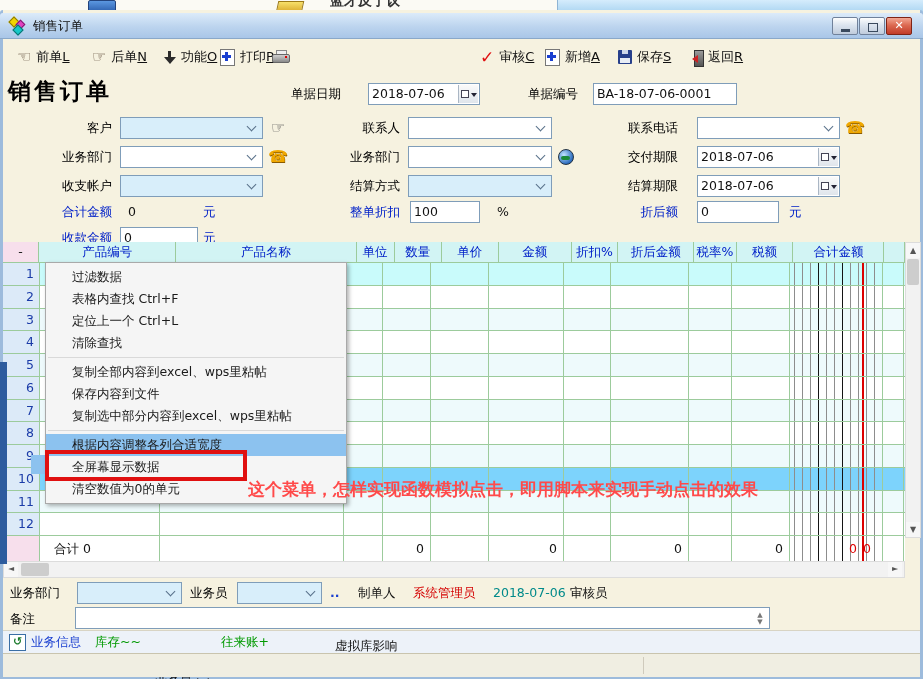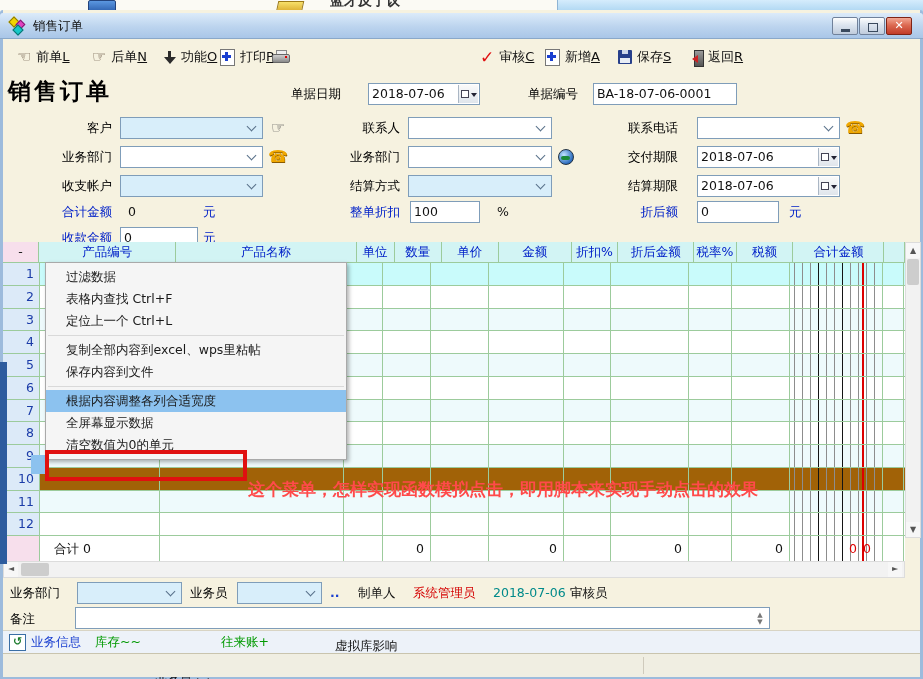--- a/index.html
+++ b/index.html
@@ -103,21 +103,21 @@
   
   .vscroll{left:905px;top:242px;width:16px;height:296px;background:#f2f2f2;border:1px solid #dcdcdc;box-sizing:border-box;z-index:1;}
   .sbtn{position:absolute;left:0;width:14px;height:15px;background:#f7f7f7;color:#555;font-size:8px;text-align:center;line-height:15px;}
   .vthumb{position:absolute;left:1px;top:16px;width:12px;height:26px;background:#cdcdcd;border-radius:2px;}
   .hscroll{left:3px;top:561px;width:902px;height:17px;background:#f2f2f2;border:1px solid #dcdcdc;box-sizing:border-box;z-index:1;}
   .hthumb{position:absolute;left:17px;top:1px;width:28px;height:13px;background:#cdcdcd;border-radius:2px;}
 
   
   .menu{left:45px;top:262px;width:302px;background:#f5f5f5;border:1px solid #a9a9a9;
     box-shadow:2px 2px 4px rgba(0,0,0,.3);padding:3px 0;box-sizing:border-box;z-index:50;}
-  .mitem{height:22px;line-height:22px;padding-left:20px;color:#1a1a1a;font-size:12.5px;white-space:nowrap;}
+  .mitem{height:22px;line-height:22px;padding-left:26px;color:#1a1a1a;font-size:12.5px;white-space:nowrap;}
   .mitem.hl{background:#8cc2ef;}
   .msep{height:1px;background:#d9d9d9;margin:3px 2px;}
   .selbleed{left:31px;top:455px;width:14px;height:19px;background:#8cc2ef;z-index:40;}
   .redrect{left:45px;top:450px;width:202px;height:31px;border:4px solid #e01010;box-sizing:border-box;z-index:60;}
   .annotation{left:248px;top:478px;width:570px;color:#ff4a4a;font-weight:bold;font-size:17px;white-space:nowrap;z-index:60;}
 
   
   .dots{color:#1a3fd0;font-weight:bold;}
   .maker-red{color:#d40000;}
   .date-teal{color:#008a8a;}
@@ -455,21 +455,21 @@
         <div class="gcell" style="width: 48px;"></div>
         <div class="gcell" style="width: 58px;"></div>
         <div class="gcell" style="width: 75px;"></div>
         <div class="gcell" style="width: 47px;"></div>
         <div class="gcell" style="width: 78px;"></div>
         <div class="gcell" style="width: 43px;"></div>
         <div class="gcell" style="width: 58px;"></div>
         <div class="gcell ledger" style="width: 93px;"></div>
         <div class="gcell" style="width: 21px;"></div>
       </div>
-      <div class="grow gbody" style="background: #a16207;">
+      <div class="grow gbody" style="background: #7dd3fc;">
         <div class="gcell rownum" style="width: 37px;">10</div>
         <div class="gcell" style="width: 120px;"></div>
         <div class="gcell" style="width: 184px;"></div>
         <div class="gcell" style="width: 39px;"></div>
         <div class="gcell" style="width: 48px;"></div>
         <div class="gcell" style="width: 58px;"></div>
         <div class="gcell" style="width: 75px;"></div>
         <div class="gcell" style="width: 47px;"></div>
         <div class="gcell" style="width: 78px;"></div>
         <div class="gcell" style="width: 43px;"></div>
@@ -536,23 +536,25 @@
     <span class="sbtn" style="top:0;left:0;height:15px;line-height:14px;">◄</span>
     <span class="hthumb"></span>
     <span class="sbtn" style="top:0;left:884px;height:15px;line-height:14px;">►</span>
   </div>
 
   <div class="abs selbleed"></div>
   <div class="abs menu" id="menu">
       <div class="mitem">过滤数据</div>
       <div class="mitem">表格内查找 Ctrl+F</div>
       <div class="mitem">定位上一个 Ctrl+L</div>
+      <div class="mitem">清除查找</div>
       <div class="msep"></div>
       <div class="mitem">复制全部内容到excel、wps里粘帖</div>
       <div class="mitem">保存内容到文件</div>
+      <div class="mitem">复制选中部分内容到excel、wps里粘帖</div>
       <div class="msep"></div>
       <div class="mitem hl">根据内容调整各列合适宽度</div>
       <div class="mitem">全屏幕显示数据</div>
       <div class="mitem">清空数值为0的单元</div>
     </div>
   <div class="abs redrect"></div>
   <div class="abs annotation">这个菜单，怎样实现函数模拟点击，即用脚本来实现手动点击的效果</div>
 
   <div class="abs lbl" style="left:10px;top:582px;width:58px;text-align:left;">业务部门</div>
   <div class="abs combo cyan" style="left:77px;top:582px;width:105px;">

